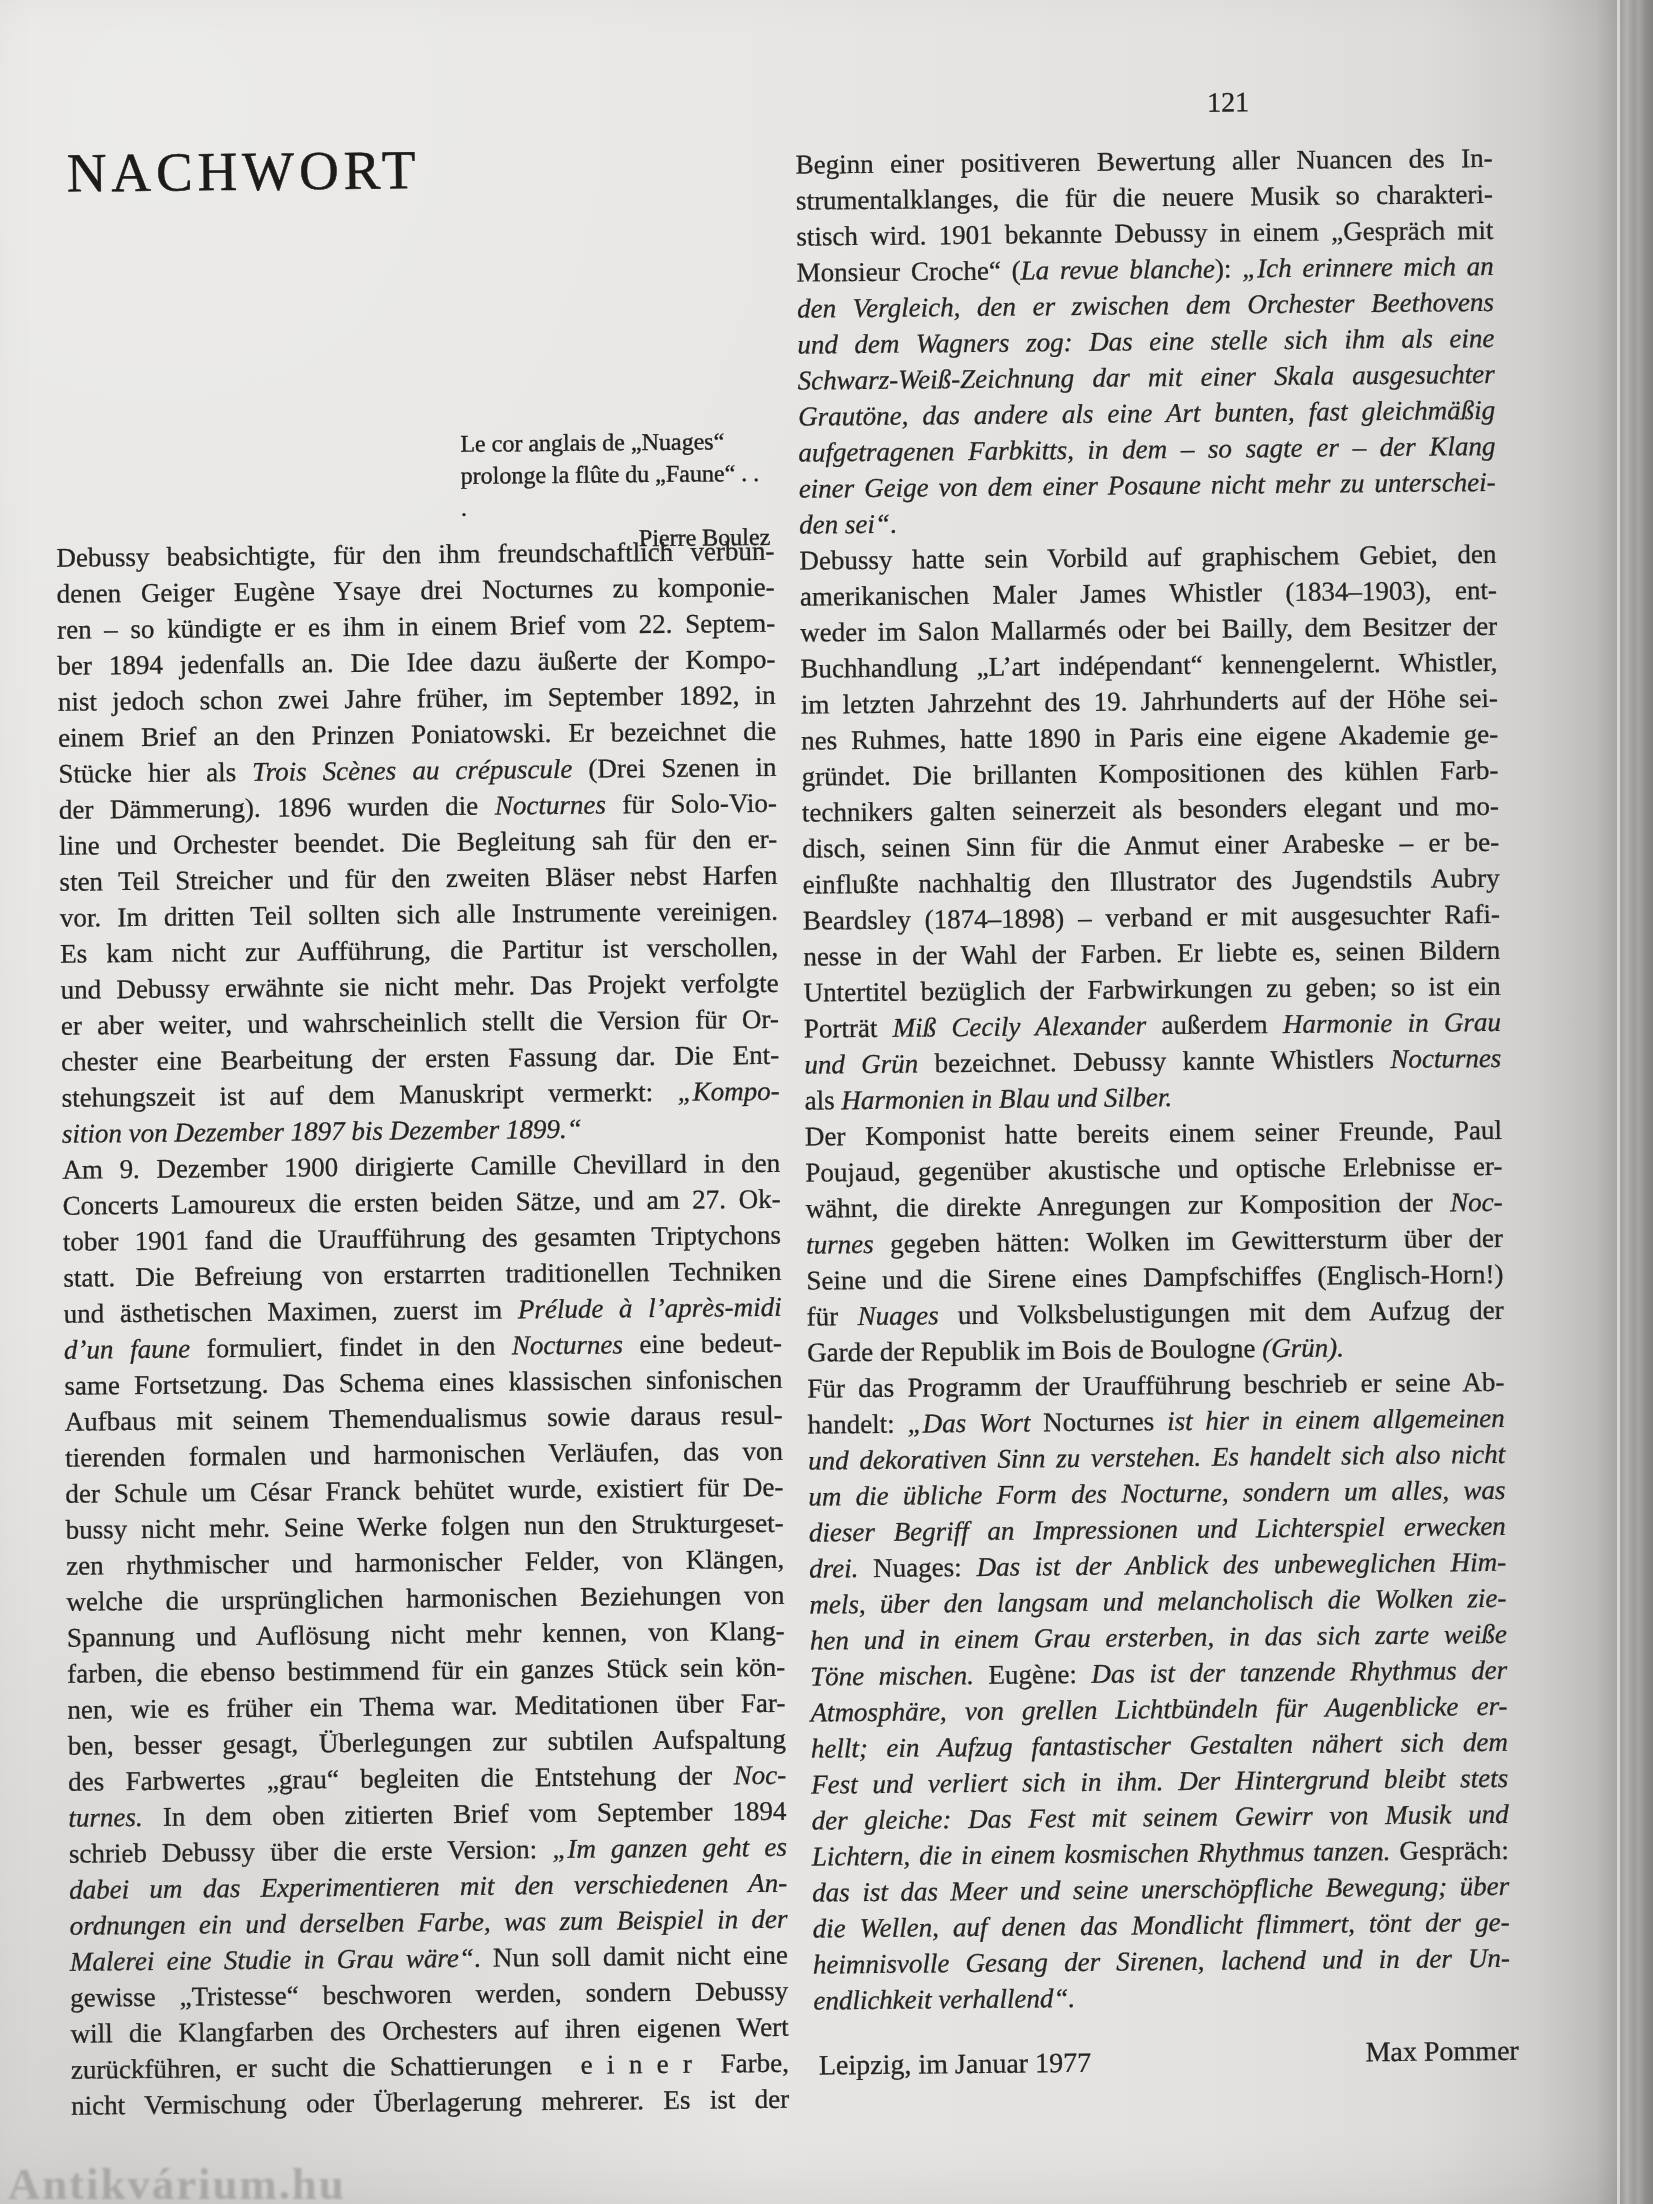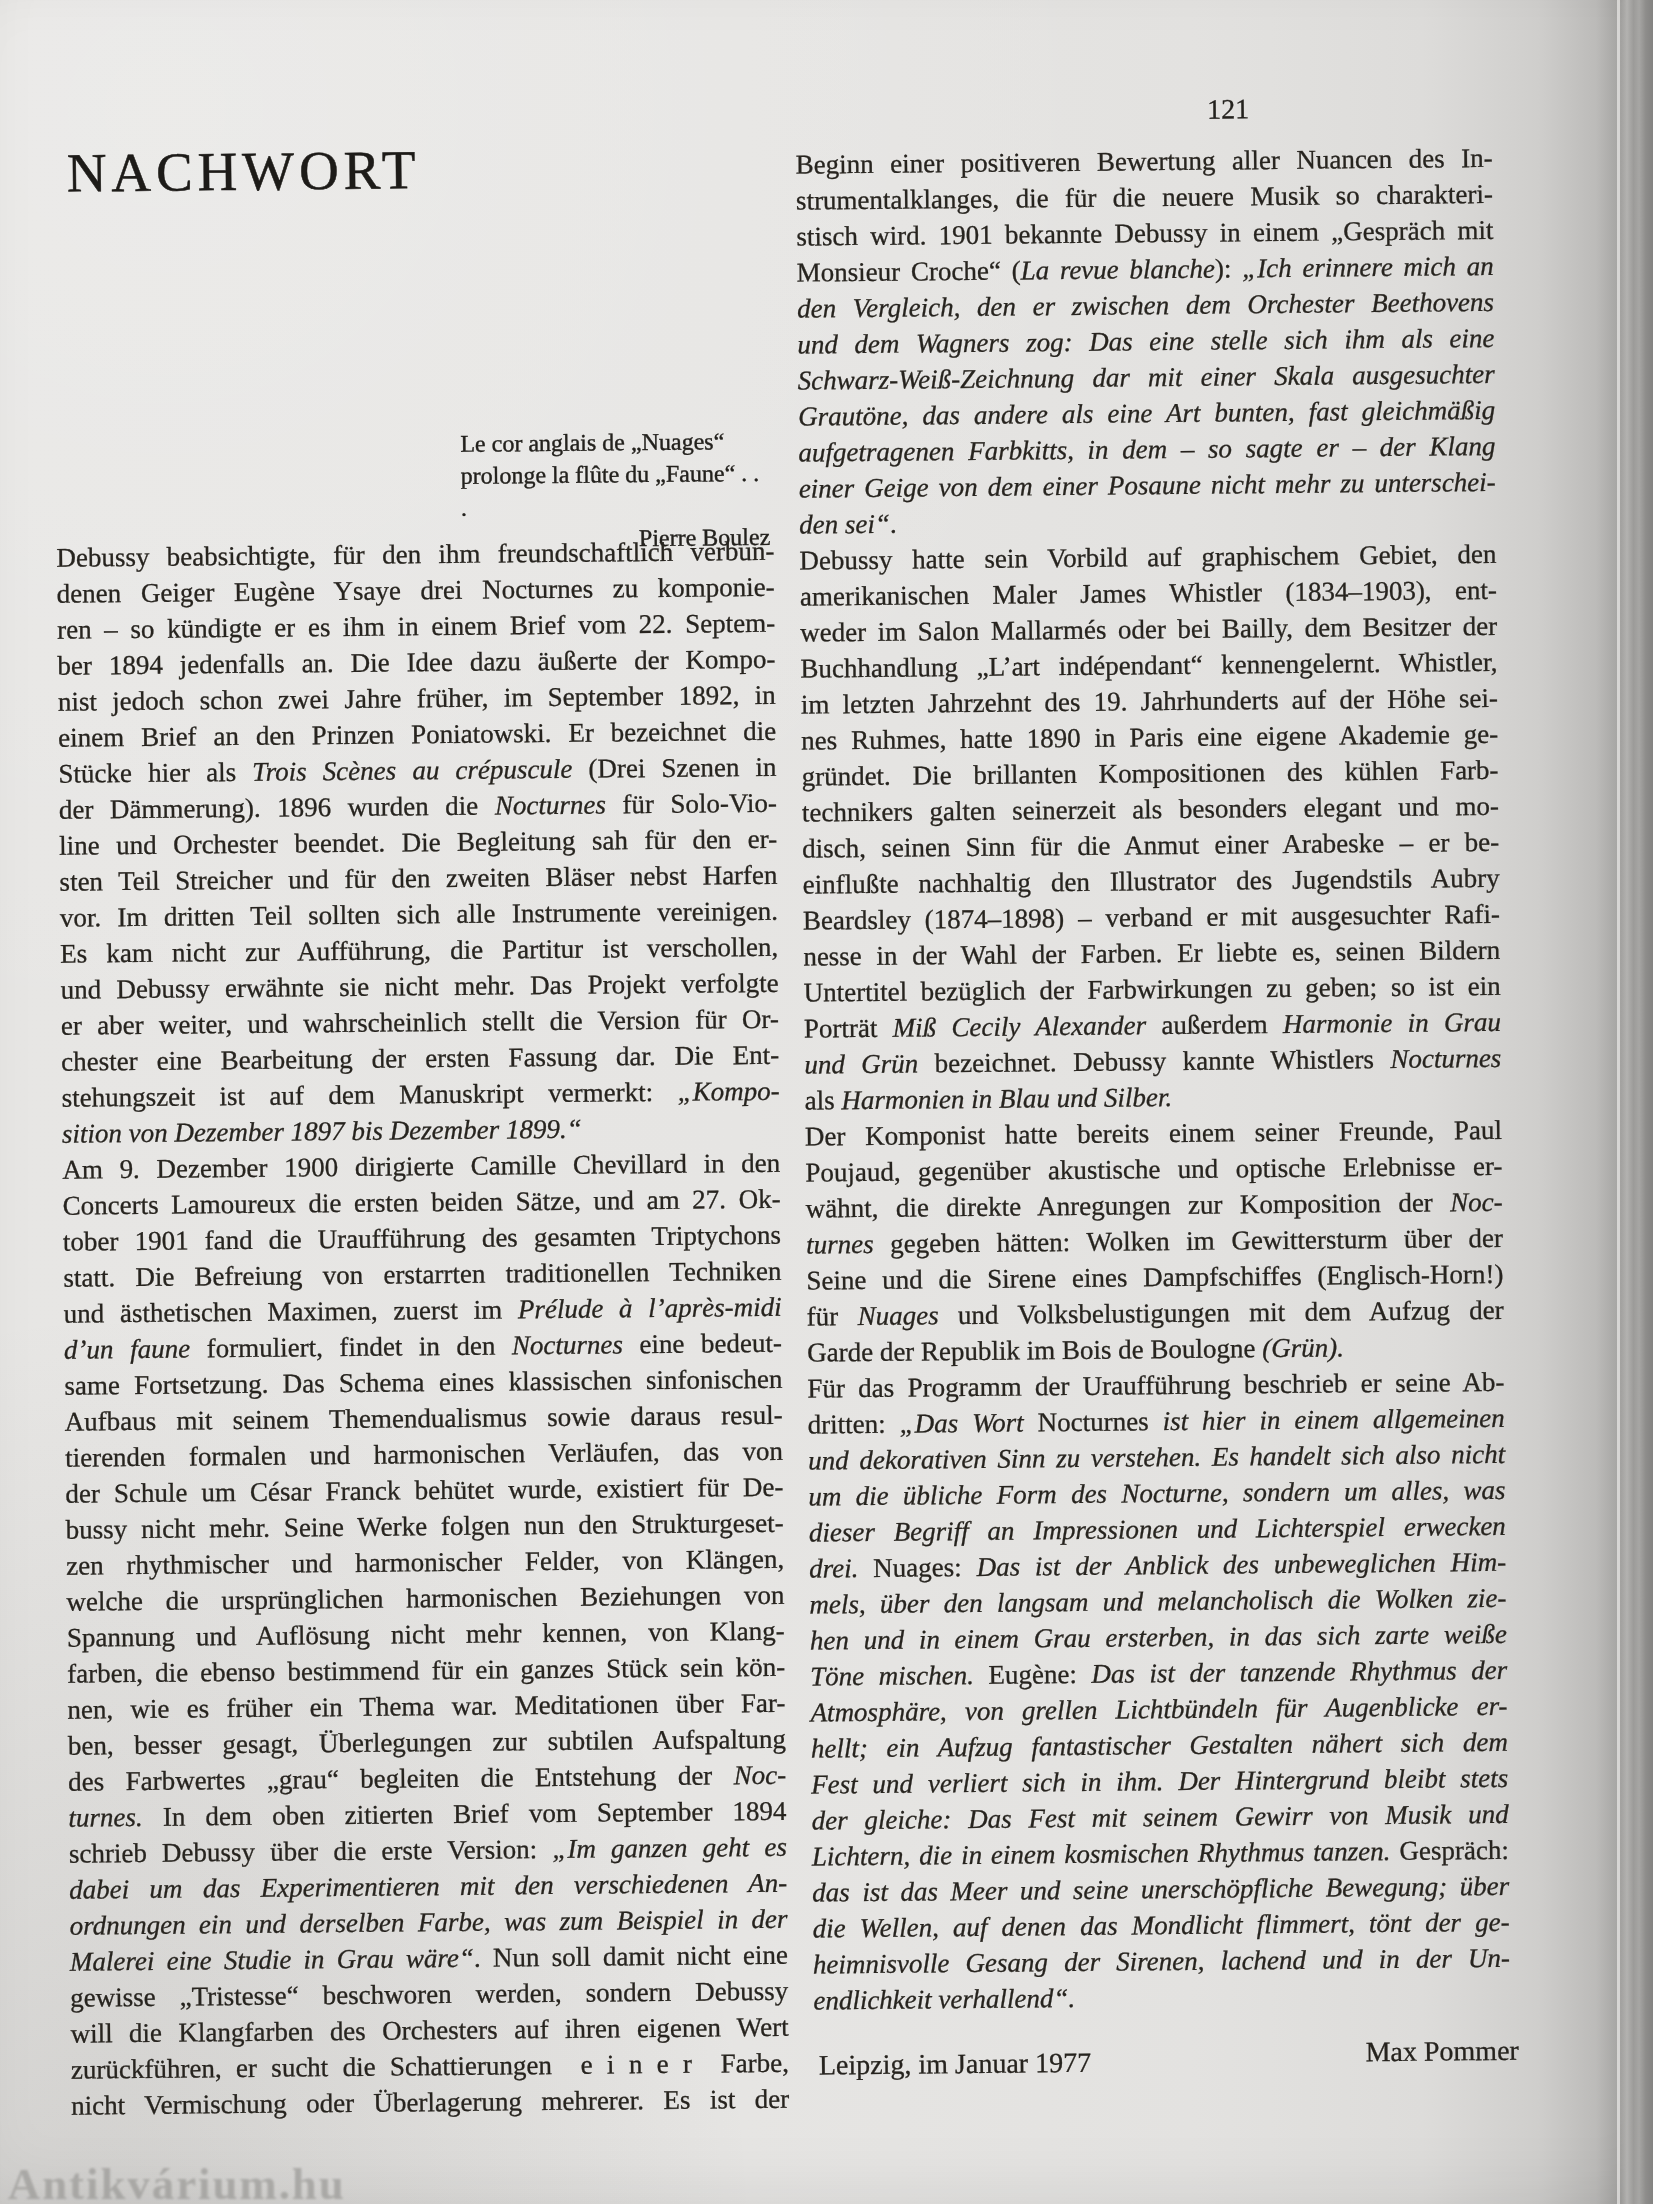--- a/index.html
+++ b/index.html
@@ -28,21 +28,21 @@
   }
   #content { position:absolute; left:0; top:0; width:100%; height:100%;
     transform:rotate(-0.55deg); transform-origin:52% 42%; }
 
   #chapter-title {
     position:absolute; left:74px; top:134px;
     font-size:55px; letter-spacing:4.9px; color:#1d1b18;
     -webkit-text-stroke:0.5px #1d1b18; white-space:nowrap;
   }
   #page-number {
-    position:absolute; left:1215px; top:97px;
+    position:absolute; left:1215px; top:90px;
     font-size:28px; color:#23211d; -webkit-text-stroke:0.3px #23211d;
   }
   #epigraph {
     position:absolute; left:465px; top:424px; width:309px;
     font-size:24px; line-height:32px; color:#23211d;
     -webkit-text-stroke:0.4px #23211d;
   }
   #epigraph .attr { text-align:right; }
 
   .col {
@@ -161,21 +161,21 @@
         <div class="line"><span class="it">und Grün</span><span class="ro"> bezeichnet. Debussy kannte Whistlers </span><span class="it">Nocturnes</span></div>
         <div class="line end"><span class="ro">als </span><span class="it">Harmonien in Blau und Silber.</span></div>
         <div class="line"><span class="ro">Der Komponist hatte bereits einem seiner Freunde, Paul</span></div>
         <div class="line"><span class="ro">Poujaud, gegenüber akustische und optische Erlebnisse er-</span></div>
         <div class="line"><span class="ro">wähnt, die direkte Anregungen zur Komposition der </span><span class="it">Noc-</span></div>
         <div class="line"><span class="it">turnes</span><span class="ro"> gegeben hätten: Wolken im Gewittersturm über der</span></div>
         <div class="line"><span class="ro">Seine und die Sirene eines Dampfschiffes (Englisch-Horn!)</span></div>
         <div class="line"><span class="ro">für </span><span class="it">Nuages</span><span class="ro"> und Volksbelustigungen mit dem Aufzug der</span></div>
         <div class="line end"><span class="ro">Garde der Republik im Bois de Boulogne </span><span class="it">(Grün).</span></div>
         <div class="line"><span class="ro">Für das Programm der Uraufführung beschrieb er seine Ab-</span></div>
-        <div class="line"><span class="ro">dritten: </span><span class="it">„Das Wort</span><span class="ro"> Nocturnes </span><span class="it">ist hier in einem allgemeinen</span></div>
+        <div class="line"><span class="ro">handelt: </span><span class="it">„Das Wort</span><span class="ro"> Nocturnes </span><span class="it">ist hier in einem allgemeinen</span></div>
         <div class="line"><span class="it">und dekorativen Sinn zu verstehen. Es handelt sich also nicht</span></div>
         <div class="line"><span class="it">um die übliche Form des Nocturne, sondern um alles, was</span></div>
         <div class="line"><span class="it">dieser Begriff an Impressionen und Lichterspiel erwecken</span></div>
         <div class="line"><span class="it">drei.</span><span class="ro"> Nuages: </span><span class="it">Das ist der Anblick des unbeweglichen Him-</span></div>
         <div class="line"><span class="it">mels, über den langsam und melancholisch die Wolken zie-</span></div>
         <div class="line"><span class="it">hen und in einem Grau ersterben, in das sich zarte weiße</span></div>
         <div class="line"><span class="it">Töne mischen.</span><span class="ro"> Eugène: </span><span class="it">Das ist der tanzende Rhythmus der</span></div>
         <div class="line"><span class="it">Atmosphäre, von grellen Lichtbündeln für Augenblicke er-</span></div>
         <div class="line"><span class="it">hellt; ein Aufzug fantastischer Gestalten nähert sich dem</span></div>
         <div class="line"><span class="it">Fest und verliert sich in ihm. Der Hintergrund bleibt stets</span></div>

